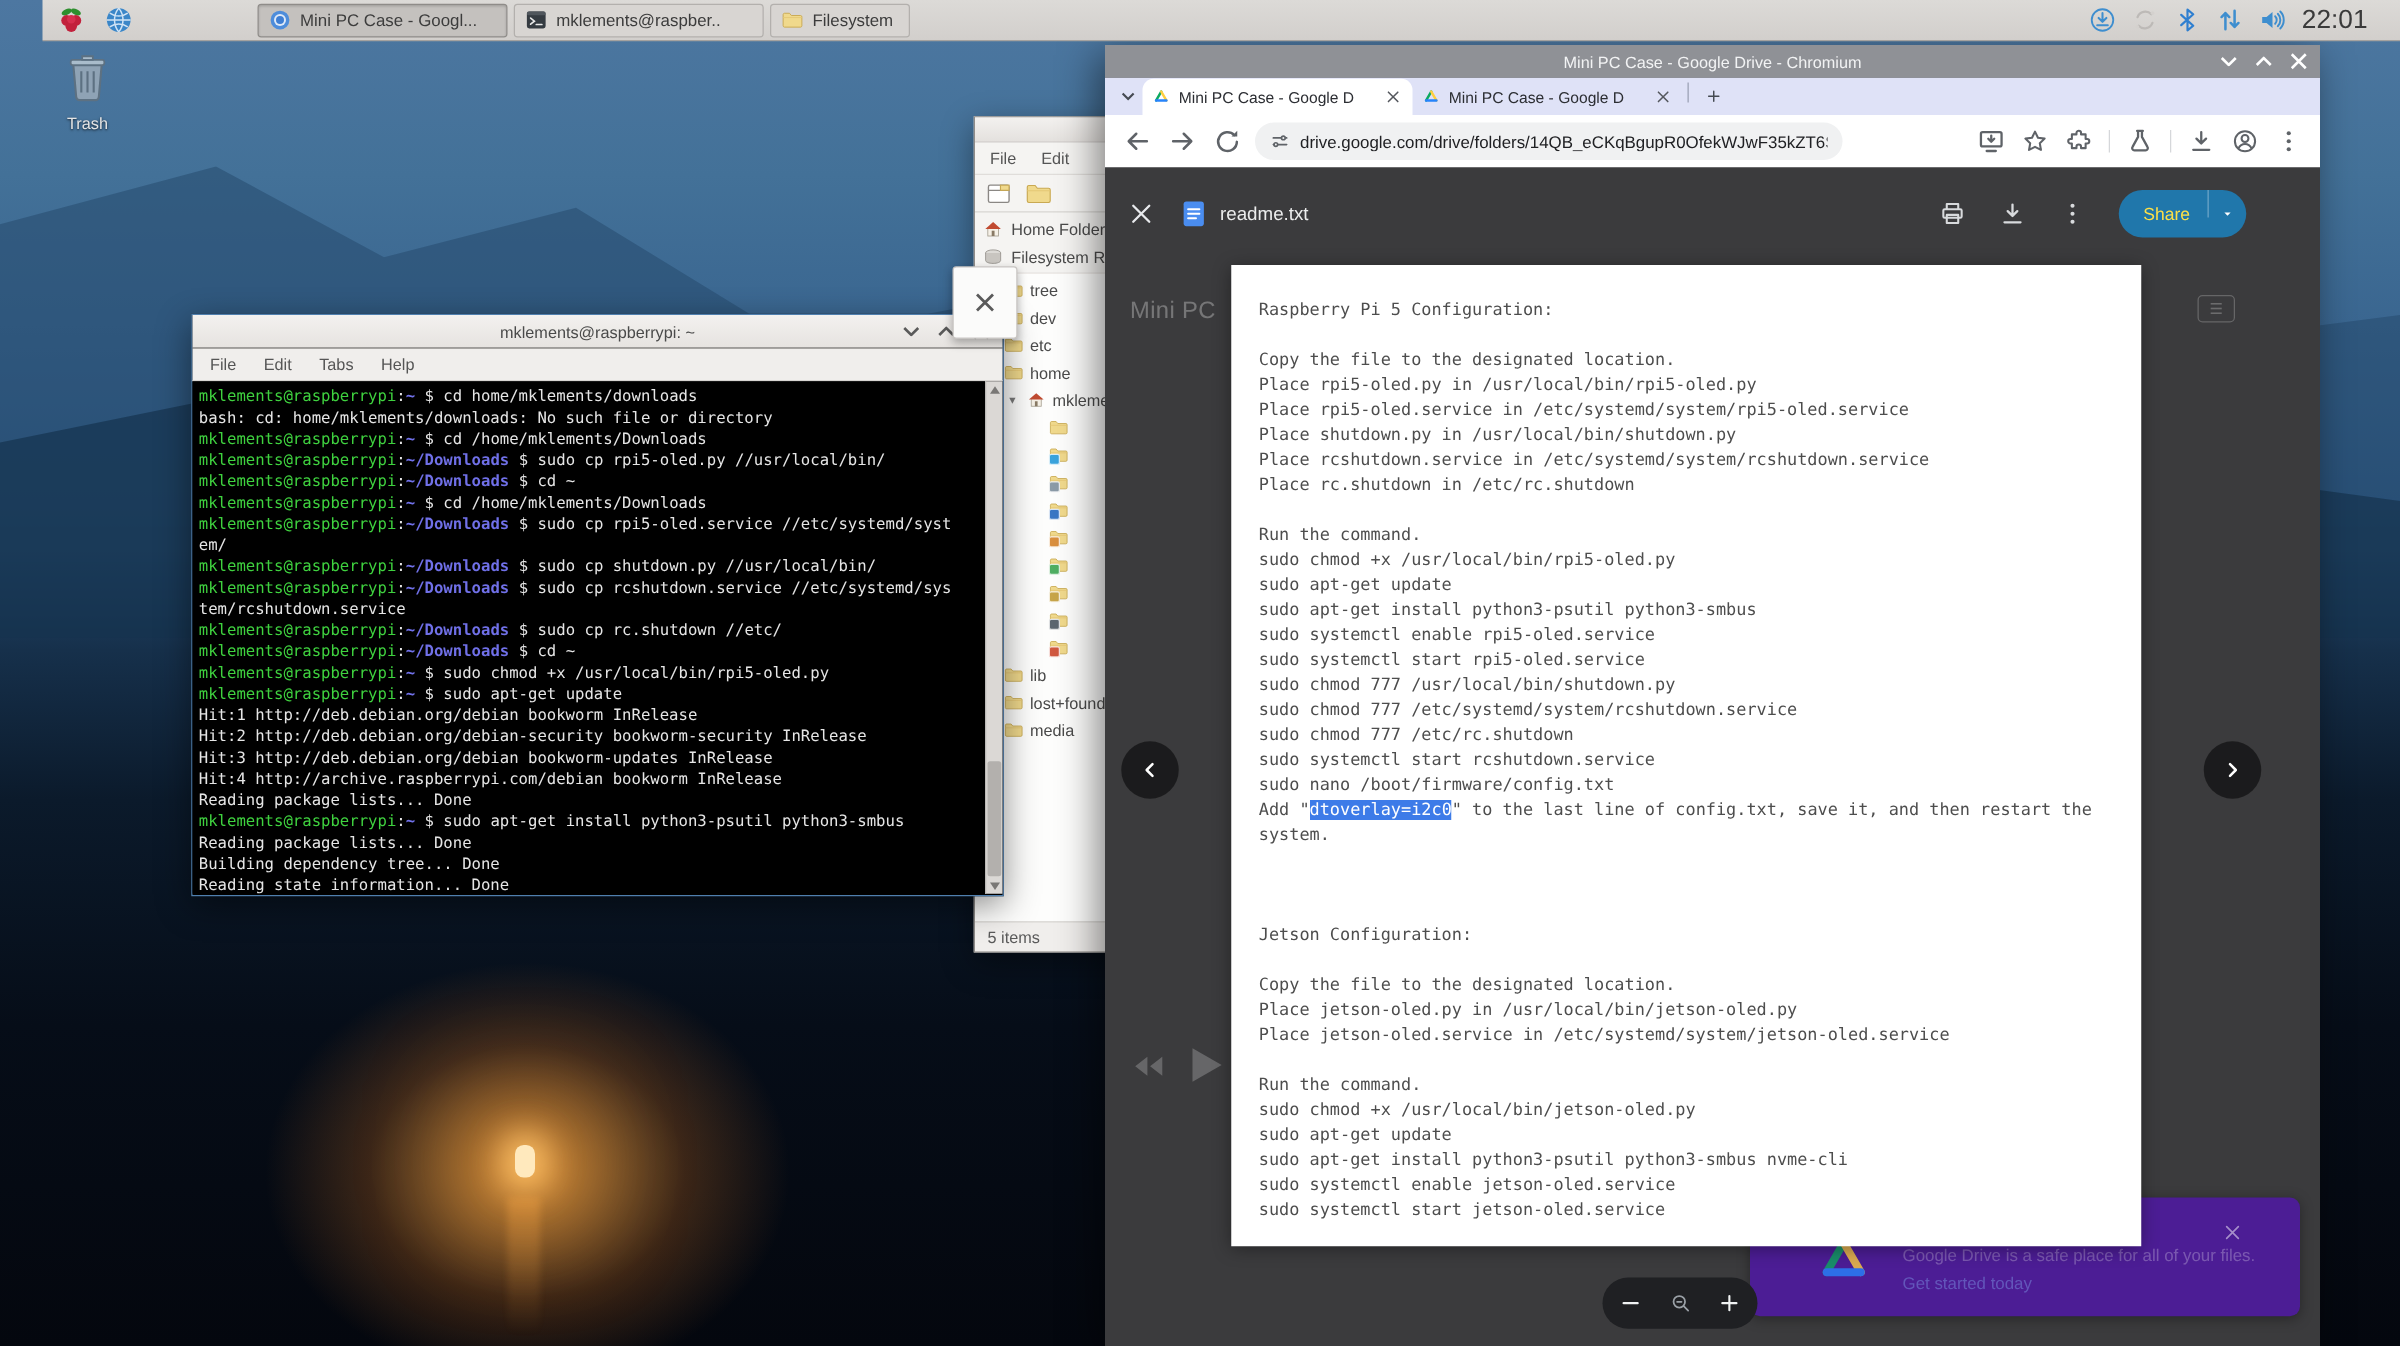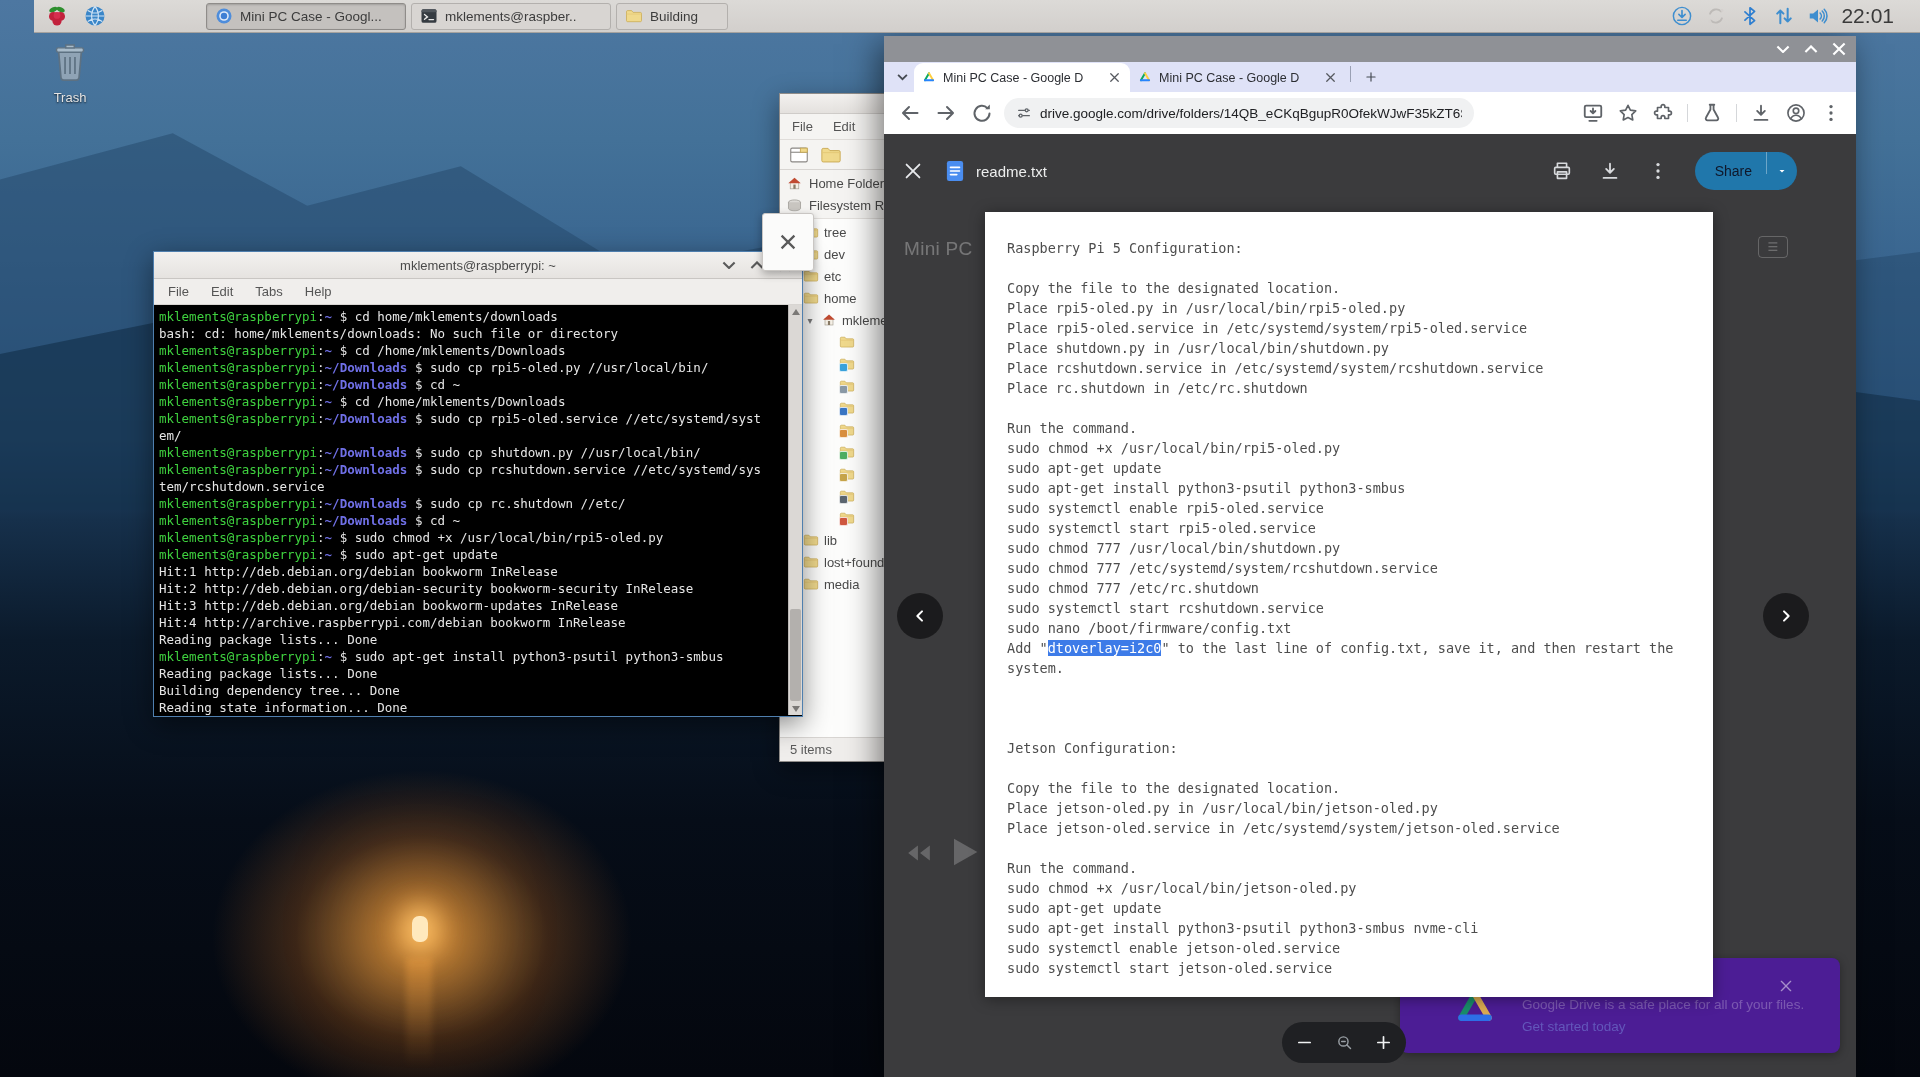--- a/index.html
+++ b/index.html
@@ -119,21 +119,21 @@
   .tb-right .nav-ic{width:22px;height:22px;}
   .tb-sep{width:1px;height:18px;background:#d5d7da;}
 
   .preview{position:relative;flex:1;background:#3b3b3d;overflow:hidden;}
   .pv-header{position:absolute;left:0;top:14px;right:0;height:46px;display:flex;align-items:center;padding:0 0 0 18px;z-index:3;}
   .pv-close{width:22px;height:22px;color:#e8eaed;cursor:pointer;}
   .pv-fileicon{width:18px;height:22px;margin-left:22px;}
   .pv-filename{margin-left:12px;font-size:15px;color:#eceded;}
   .pv-actions{position:absolute;right:0;top:0;height:46px;display:flex;align-items:center;gap:26px;padding-right:59px;}
   .pv-act{width:22px;height:22px;color:#d8dadd;cursor:pointer;}
-  .share-btn{display:flex;align-items:flex-start;height:38px;border-radius:19px;background:#2077ab;color:#0f172a;overflow:hidden;cursor:pointer;}
+  .share-btn{display:flex;align-items:flex-start;height:38px;border-radius:19px;background:#2077ab;color:#fde047;overflow:hidden;cursor:pointer;}
   .share-main{padding:0 14px 0 20px;font-size:14px;line-height:38px;}
   .share-div{width:1px;height:22px;background:rgba(255,255,255,.35);}
   .share-caret{width:30px;height:38px;display:flex;align-items:center;justify-content:center;}
   .share-caret .icon{width:12px;height:12px;}
 
   .ghost-heading{position:absolute;left:20px;top:104px;font-size:19px;color:rgba(255,255,255,.30);z-index:1;letter-spacing:.3px;}
   .ghost-list{position:absolute;left:874px;top:102px;width:30px;height:22px;border:1px solid rgba(255,255,255,.22);border-radius:4px;
     z-index:1;display:flex;align-items:center;justify-content:center;color:rgba(255,255,255,.25);font-size:12px;}
 
   .page{position:absolute;left:101px;top:78px;width:728px;height:785px;background:#fff;z-index:2;
@@ -470,20 +470,21 @@
         <span class="icon">
           <svg viewBox="0 0 10 10">
             <path d="M1 1l8 8M9 1L1 9" stroke="currentColor" stroke-width="1.4"></path>
           </svg>
         </span>
       </span>
   </div>
 
   <div class="chrome">
     <div class="ch-titlebar">
+      <span class="ch-title">Mini PC Case - Google Drive - Chromium</span>
       <span class="winbtns">
         <span class="winbtn">
             <span class="icon">
               <svg viewBox="0 0 10 6">
                 <path d="M1 1l4 4 4-4" fill="none" stroke="currentColor" stroke-width="1.5"></path>
               </svg>
             </span>
           </span>
         <span class="winbtn">
             <span class="icon">
@@ -799,21 +800,21 @@
           </span>
           <span>mklements@raspber..</span>
         </div>
         <div class="taskbtn small">
           <span class="icon">
             <svg viewBox="0 0 24 24">
               <path d="M2 6.2c0-.8.6-1.4 1.4-1.4h5.4l2 2.4h9.8c.8 0 1.4.6 1.4 1.4v9.6c0 .8-.6 1.4-1.4 1.4H3.4c-.8 0-1.4-.6-1.4-1.4z" fill="#f0d98c" stroke="#c9a952" stroke-width="1"></path>
               <path d="M2 9.4h20" stroke="#e4c775" stroke-width="1"></path>
             </svg>
           </span>
-          <span>Building</span>
+          <span>Filesystem</span>
         </div>
       </div>
     <div class="tray">
       <span id="tray-holder" style="display:flex;align-items:center;gap:12px;">
           <span class="icon">
             <svg viewBox="0 0 24 24">
               <circle cx="12" cy="12" r="9.4" fill="none" stroke="#3e8ecf" stroke-width="1.6"></circle>
               <path d="M12 6v7.2M8.6 10.2l3.4 3.4 3.4-3.4" stroke="#3e8ecf" stroke-width="1.8" fill="none" stroke-linecap="round" stroke-linejoin="round"></path>
               <path d="M7.4 16.6h9.2" stroke="#3e8ecf" stroke-width="1.8" stroke-linecap="round"></path>
             </svg>

